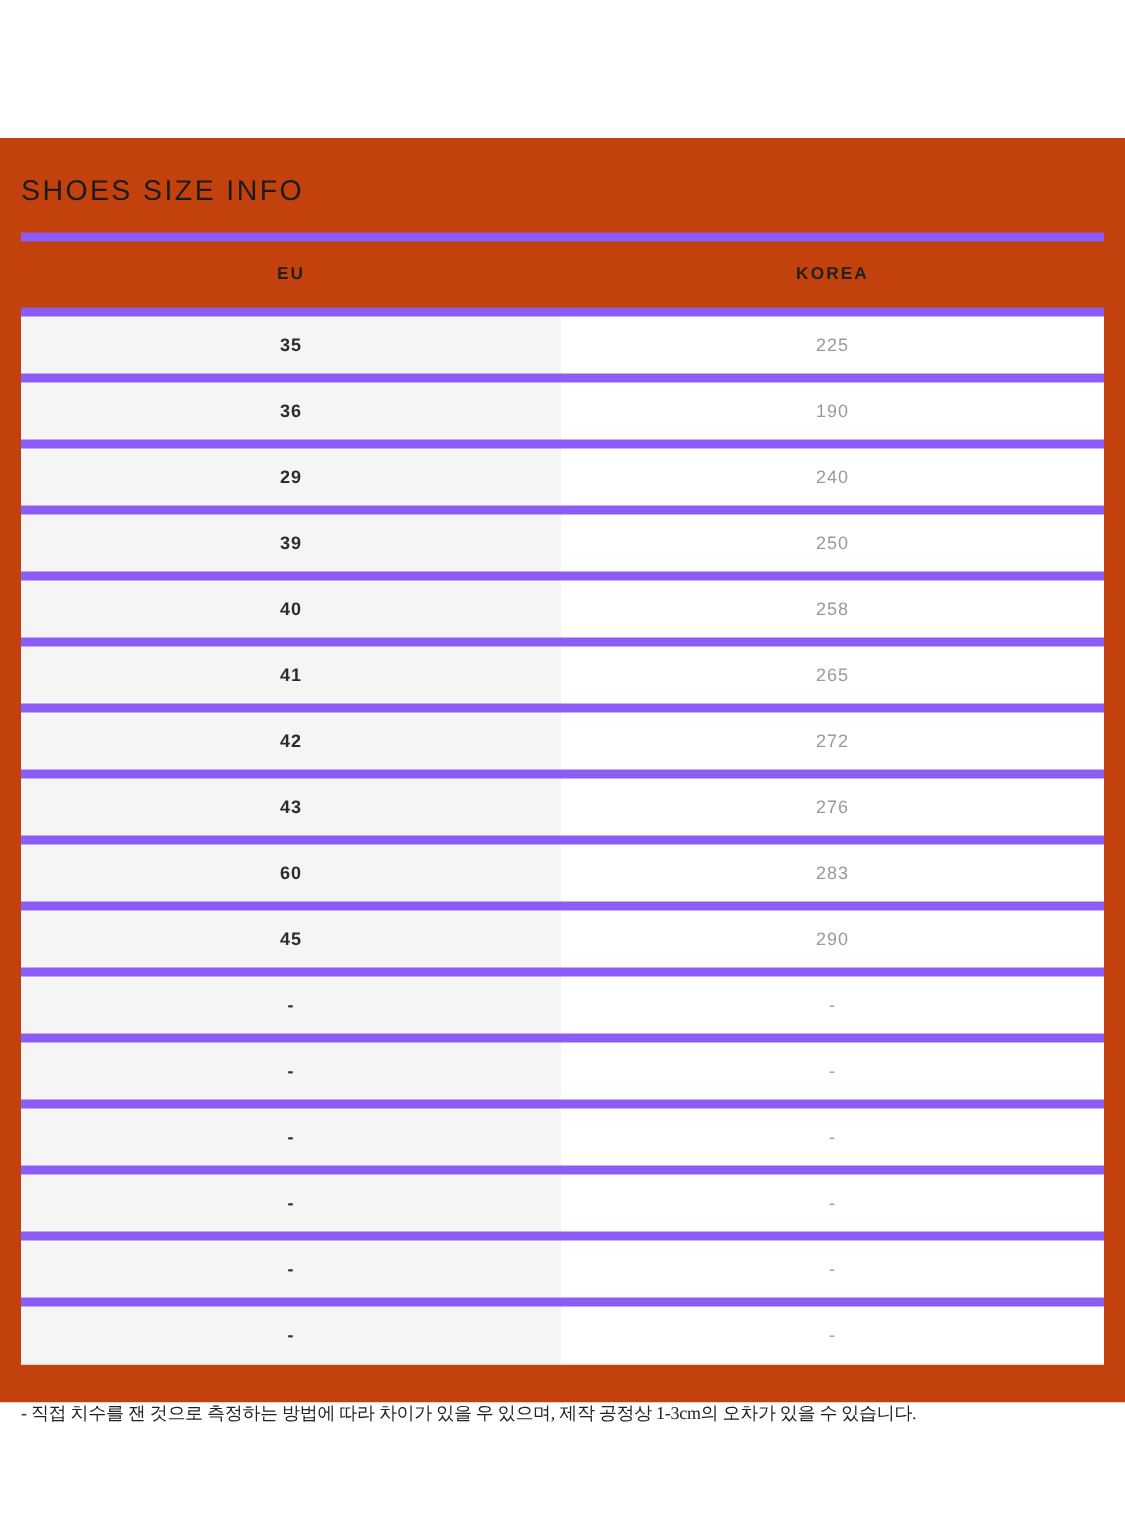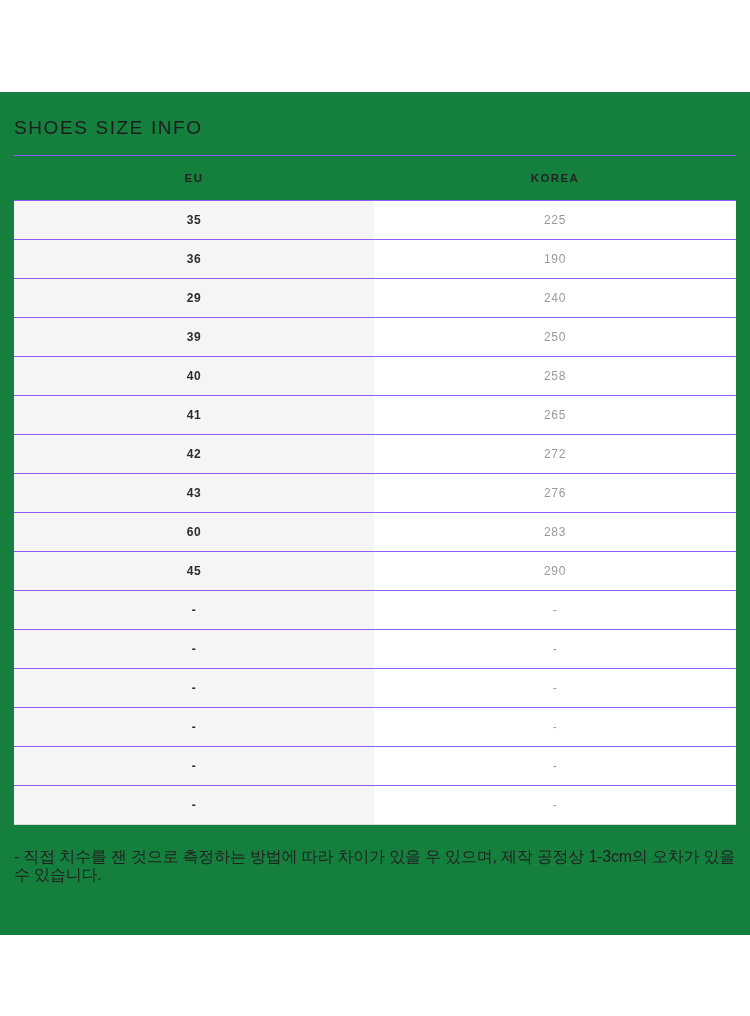--- a/index.html
+++ b/index.html
@@ -24,21 +24,21 @@
   }
 
   
   .top-spacer {
     height: 92px;
     background: #ffffff;
   }
 
   
   .size-panel {
-    background: #15803d;
+    background: #c2410c;
     padding: 0 14px;
     height: 843px;
     box-sizing: border-box;
   }
 
   .panel-title {
     font-size: 19px;
     font-weight: 400;
     color: #1c1c1c;
     letter-spacing: 1.6px;
@@ -57,21 +57,21 @@
   }
 
   .size-table col.col-eu { width: 360px; }
   .size-table col.col-korea { width: 362px; }
 
   .size-table th,
   .size-table td {
     height: 38px;
     text-align: center;
     vertical-align: middle;
-    border-top: 1px solid #8b5cf6;
+    border-top: 6px solid #8b5cf6;
     padding: 0;
   }
 
   .size-table thead th {
     font-size: 11.5px;
     font-weight: 700;
     letter-spacing: 1.4px;
     color: #222222;
     height: 44px;
     background: transparent;
@@ -95,26 +95,26 @@
     color: #9a9a9a;
     background: #ffffff;
     letter-spacing: 0.6px;
   }
 
   .size-table tbody tr:last-child td {
     border-bottom: 1px solid #dcdcdc;
   }
 
   .size-note {
-    font-size: 16px;
+    font-size: 12px;
     color: #222222;
     letter-spacing: -0.2px;
     padding-top: 23px;
     line-height: 18px;
-    font-family: Liberation Sans, sans-serif;
+    font-family: Liberation Serif, serif;
   }
 
   
   .bottom-spacer {
     background: #ffffff;
     height: 81px;
   }
 </style>
 </head>
 <body>

